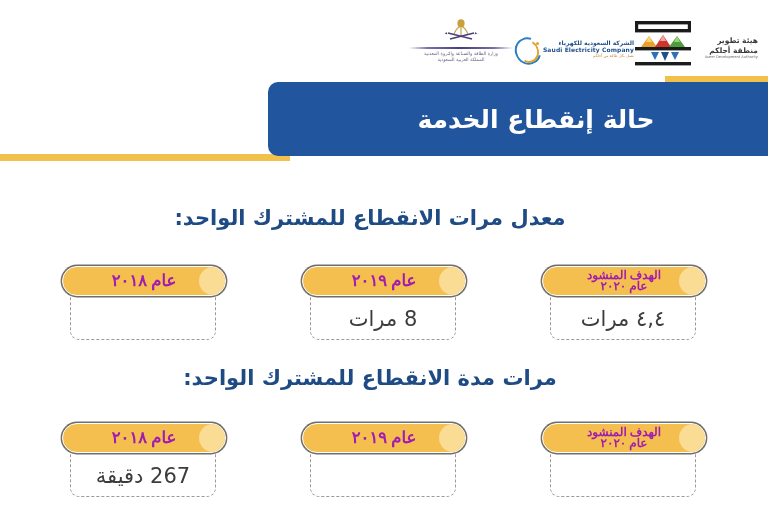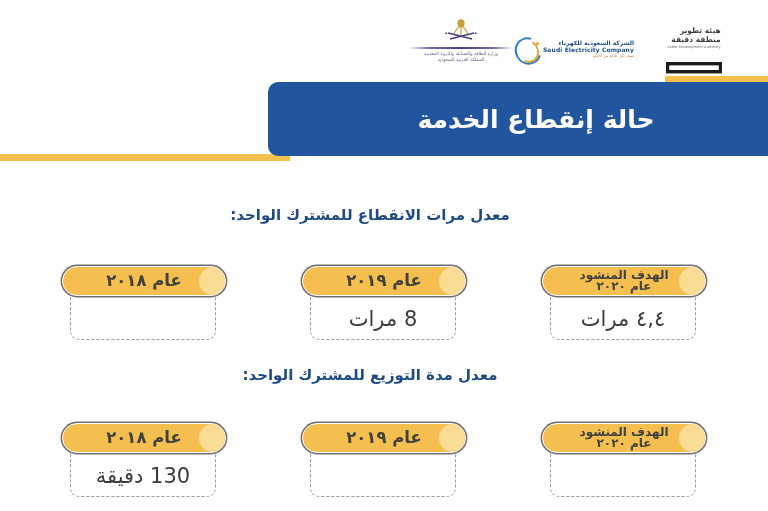--- a/index.html
+++ b/index.html
@@ -126,21 +126,21 @@
   }
 
   
   .logo-aseer {
     position: absolute;
     left: 630px;
     top: 18px;
     width: 128px;
     height: 52px;
     display: flex;
-    flex-direction: column;
+    flex-direction: row;
     align-items: center;
     gap: 12px;
   }
   .aseer-text {
     text-align: right;
     line-height: 1.25;
     flex: 0 0 auto;
     padding-top: 8px;
   }
   .aseer-ar1, .aseer-ar2 {
@@ -205,21 +205,21 @@
     z-index: 2;
   }
 
   
   .section-heading {
     position: absolute;
     left: 0;
     width: 740px;
     text-align: center;
     color: #1f4b84;
-    font-size: 15px;
+    font-size: 21px;
     font-weight: bold;
     letter-spacing: .2px;
     white-space: nowrap;
   }
   #heading-1 { top: 206px; }
   #heading-2 { top: 366px; }
 
   
   .cards-row {
     position: absolute;
@@ -273,25 +273,26 @@
     right: 0;
     top: 0;
     width: 26px;
     height: 100%;
     background: #fbdc94;
     border-radius: 15px 0 0 15px;
   }
   .pill-label {
     position: relative;
     z-index: 1;
-    color: #404040;
+    color: #a21caf;
     font-weight: bold;
     font-size: 16.5px;
     line-height: 18px;
     white-space: nowrap;
+    font-family: Liberation Serif, serif;
   }
   .pill-label.two-line {
     font-size: 12px;
     line-height: 11.5px;
   }
   .card-value {
     position: absolute;
     left: 10px;
     top: 40px;
     width: 146px;
@@ -336,21 +337,21 @@
     <div class="sec-mark">
       <div class="ring"></div>
       <div class="ring2"></div>
       <div class="dot"></div>
     </div>
   </div>
 
   <div class="logo-aseer">
     <div class="aseer-text">
       <div class="aseer-ar1">هيئة تطوير</div>
-      <div class="aseer-ar2">منطقة دقيقة</div>
+      <div class="aseer-ar2">منطقة أجلكم</div>
       <div class="aseer-en">Aseer Development Authority</div>
     </div>
     <div class="aseer-mark">
       <svg width="60" height="48" viewBox="0 0 60 48" xmlns="http://www.w3.org/2000/svg">
         <rect x="2" y="1" width="56" height="3.4" fill="#1b1b1b"></rect>
         <rect x="2" y="1" width="3.2" height="11" fill="#1b1b1b"></rect>
         <rect x="54.8" y="1" width="3.2" height="11" fill="#1b1b1b"></rect>
         <rect x="2" y="9" width="56" height="3.4" fill="#1b1b1b"></rect>
         <path d="M8,27 L16,16 L24,27 z" fill="#e8a02c"></path>
         <path d="M22,27 L30,15 L38,27 z" fill="#d0342c"></path>
@@ -397,21 +398,21 @@
   </div>
 
   <div class="stat-card">
     <div class="card-box"></div>
     <div class="card-pill">
       <div class="pill-label">عام ٢٠١٨</div>
     </div>
   </div>
 </div>
 
-<div class="section-heading" id="heading-2">معدل مدة التوزيع للمشترك الواحد:</div>
+<div class="section-heading" id="heading-2">مرات مدة الانقطاع للمشترك الواحد:</div>
 
 <div class="cards-row" id="cards-row-2">
 
   <div class="stat-card">
     <div class="card-box"></div>
     <div class="card-pill">
       <div class="pill-label two-line">الهدف المنشود</div>
       <div class="pill-label two-line">عام ٢٠٢٠</div>
     </div>
   </div>
@@ -421,15 +422,15 @@
     <div class="card-pill">
       <div class="pill-label">عام ٢٠١٩</div>
     </div>
   </div>
 
   <div class="stat-card">
     <div class="card-box"></div>
     <div class="card-pill">
       <div class="pill-label">عام ٢٠١٨</div>
     </div>
-    <div class="card-value">130 دقيقة</div>
+    <div class="card-value">267 دقيقة</div>
   </div>
 </div>
 
 </body></html>

